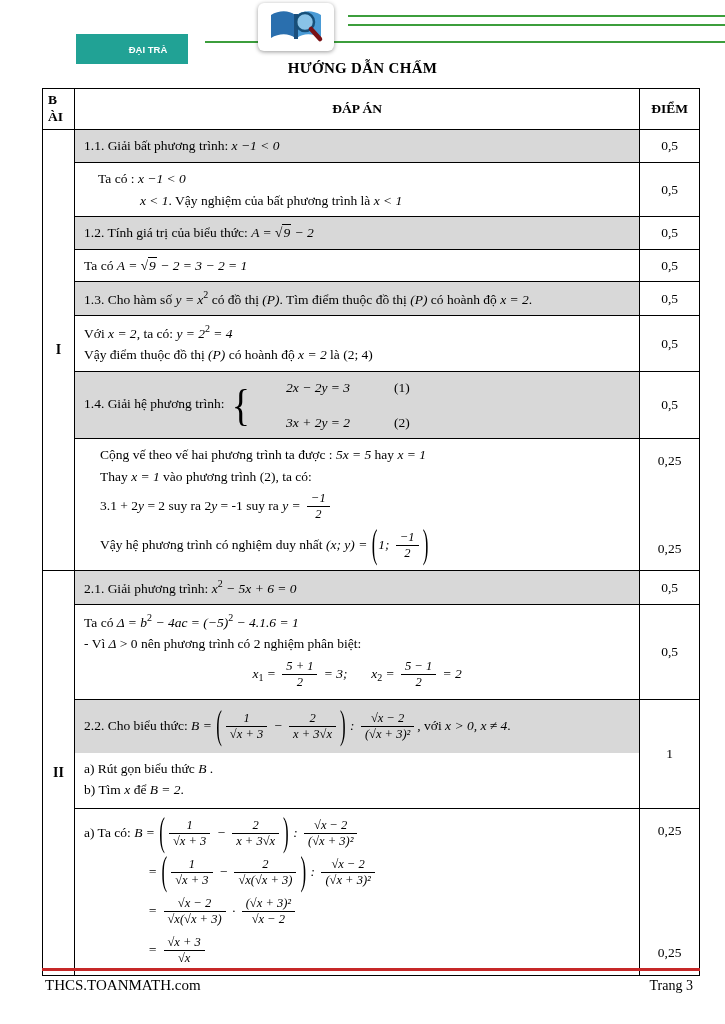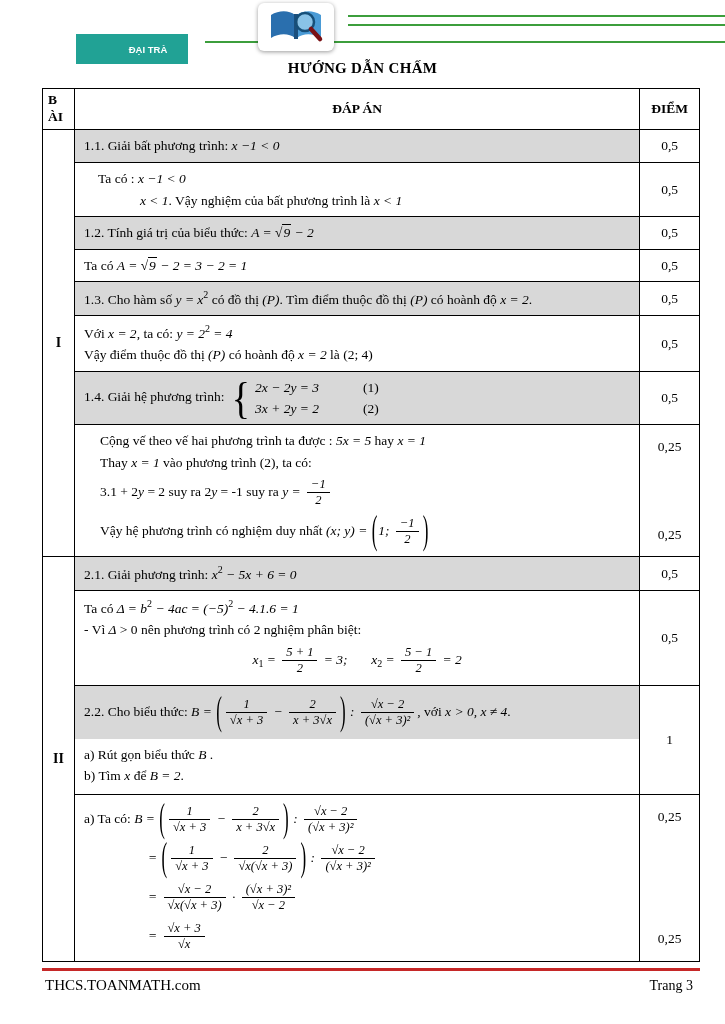--- a/index.html
+++ b/index.html
@@ -63,21 +63,21 @@
   .frac { display:inline-flex; flex-direction:column; text-align:center; vertical-align:middle;
     margin:3px 3px; line-height:1.2; font-size:12.5px; font-style:italic; }
   .frac .n { border-bottom:1px solid #000; padding:0 4px; }
   .frac .d { padding:0 4px; }
   .sq { font-style:italic; white-space:nowrap; }
   .sq .sqb { border-top:1px solid #000; padding:0 1px; }
   .bigp { display:inline-block; vertical-align:middle; font-style:normal; font-size:17px; margin:0 1px; }
   .cases { display:inline-flex; align-items:center; vertical-align:middle; margin-left:4px; }
   .cases .brace { font-size:38px; font-weight:300; line-height:.9; margin-right:5px;
     transform:scaleY(1.15); font-style:normal; }
-  .cases .rows { display:flex; flex-direction:column; gap:1px; }
+  .cases .rows { display:flex; flex-direction:column; gap:15px;margin-left:31px; }
   .cases .cr { display:flex; }
   .cases .cr span:first-child { font-style:italic; min-width:108px; }
   .cases .cr span+span { font-style:normal; }
 
   
   .footer-line { position:absolute; left:42px; right:25px; top:968px; height:3px;
     background:var(--footer-red,#c62828); }
   .footer-site { position:absolute; left:45px; top:977px; font-size:15px; }
   .footer-page { position:absolute; right:32px; top:978px; font-size:14px; }
 </style>

